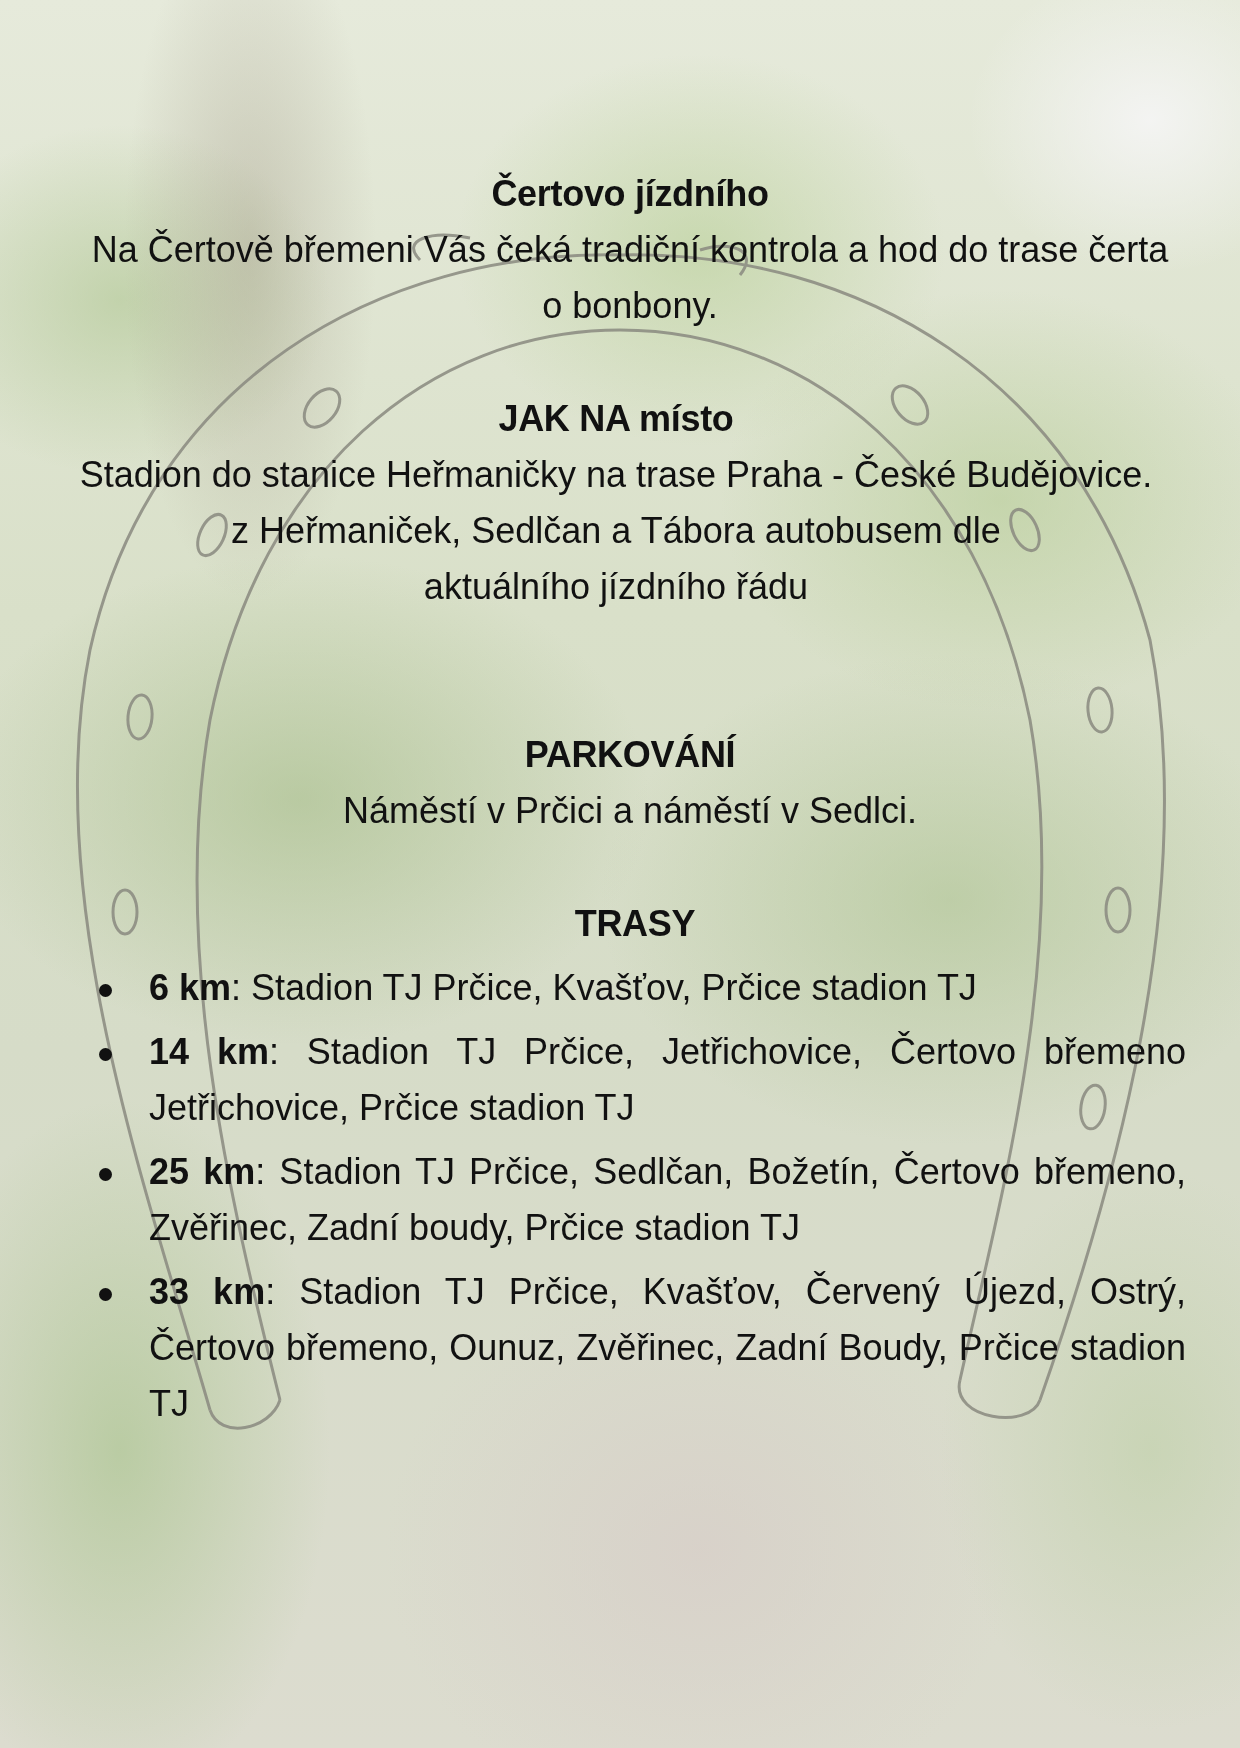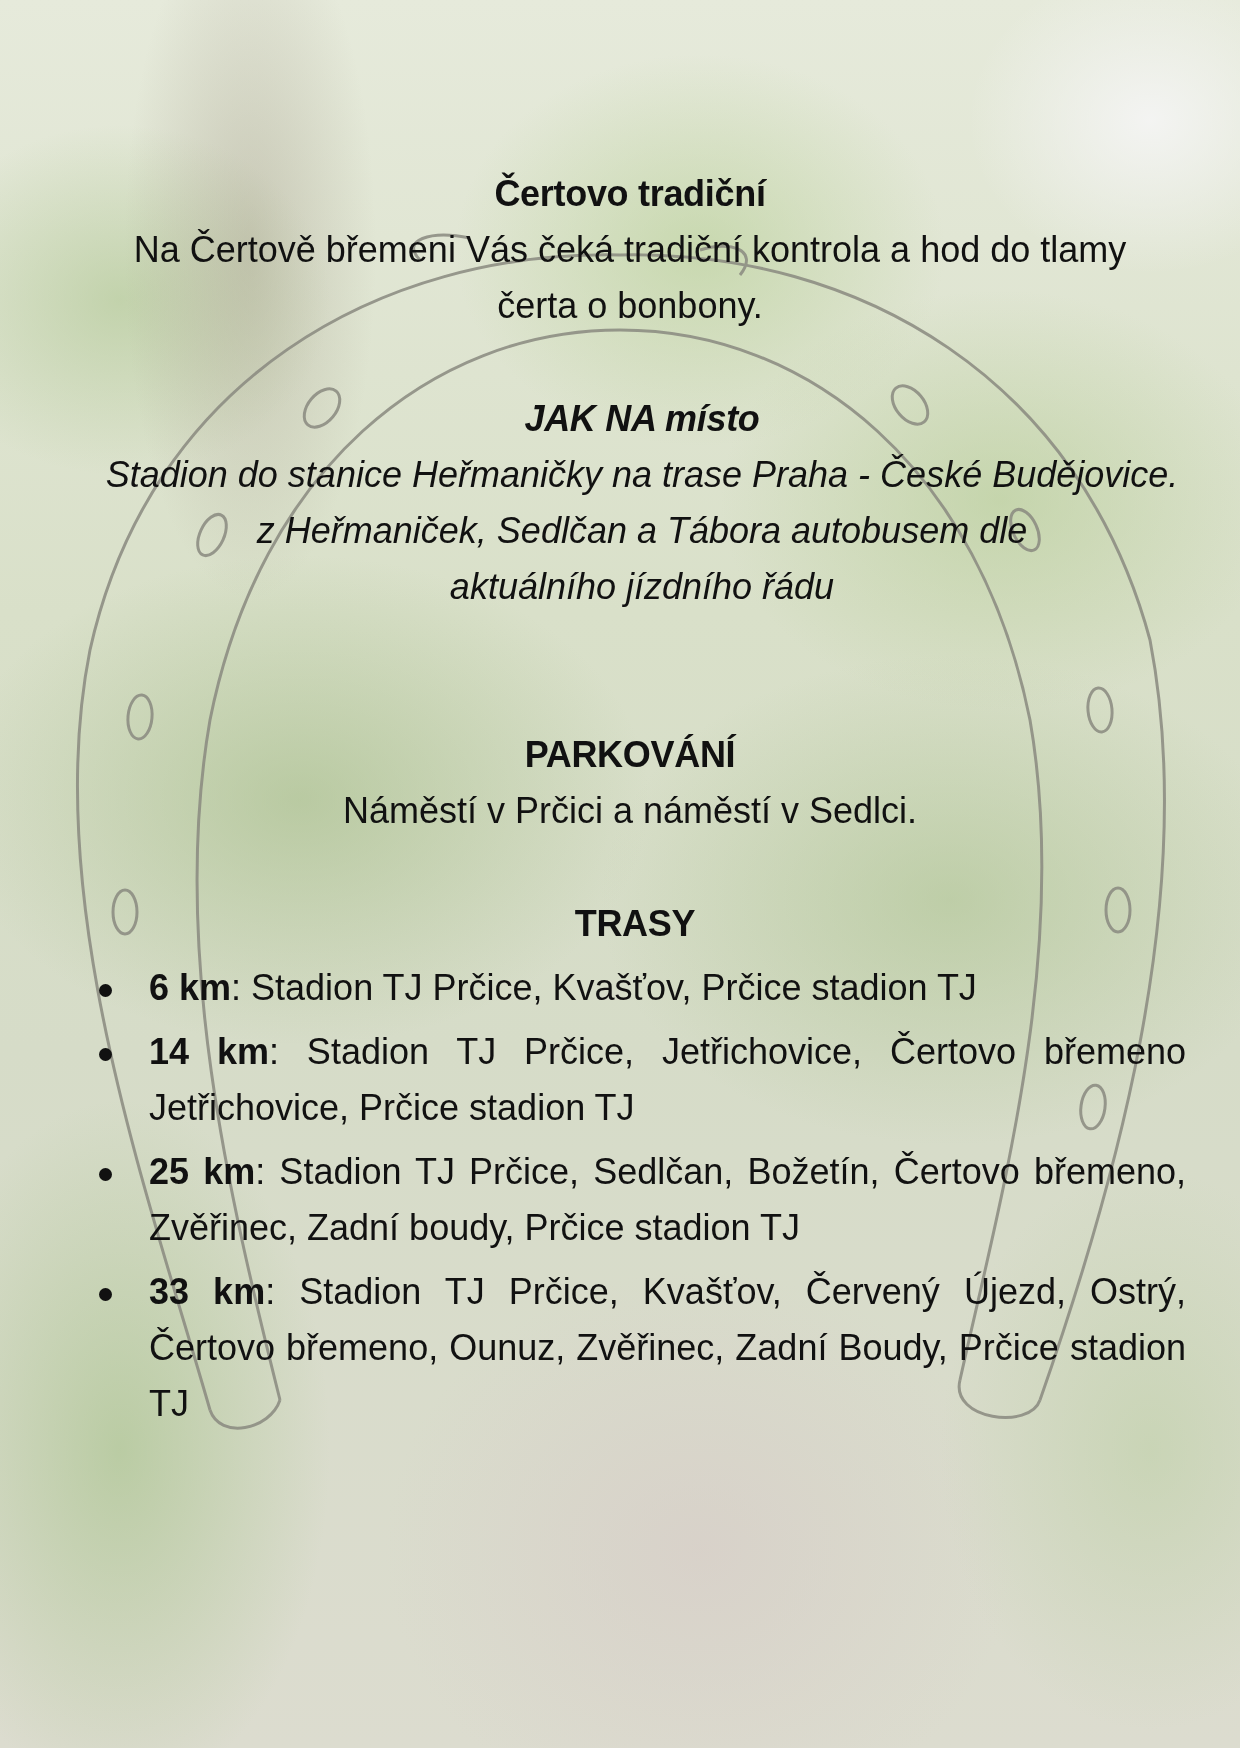--- a/index.html
+++ b/index.html
@@ -26,21 +26,21 @@
   }
   .horseshoe { position: absolute; inset: 0; pointer-events: none; }
   .content {
     position: absolute; left: 0; top: 0; width: 1240px;
     font-size: 36px; line-height: 56px;
   }
   .center { text-align: center; }
   .block { margin: 0; }
   .h { font-weight: bold; letter-spacing: -0.3px; }
   .sec-1 { position: absolute; top: 166px; left: 90px; width: 1080px; }
-  .sec-2 { position: absolute; top: 391px; left: 102px; width: 1080px; font-style: italic; }
+  .sec-2 { position: absolute; top: 391px; left: 76px; width: 1080px; }
   .sec-3 { position: absolute; top: 727px; left: 90px; width: 1080px; }
   .sec-4 { position: absolute; top: 896px; left: 90px; width: 1100px; }
   .routes { list-style: none; margin: 0; padding: 0; }
   .route {
     position: relative; padding-left: 59px; width: 1037px;
     text-align: justify; text-align-last: left; margin-top: 8px;
   }
   .bullet {
     position: absolute; left: 9px; top: 24px; width: 13px; height: 13px;
     border-radius: 50%; background: #111;
@@ -73,22 +73,22 @@
     <ellipse cx="1025" cy="530" rx="12" ry="22" transform="rotate(-25 1025 530)"></ellipse>
     <ellipse cx="1100" cy="710" rx="12" ry="22" transform="rotate(-5 1100 710)"></ellipse>
     <ellipse cx="1118" cy="910" rx="12" ry="22"></ellipse>
     <ellipse cx="1093" cy="1107" rx="12" ry="22" transform="rotate(8 1093 1107)"></ellipse>
   </g>
 </svg>
 
 <div class="content">
 
   <section class="sec-1 center">
-    <p class="block h">Čertovo tradiční</p>
-    <p class="block">Na Čertově břemeni Vás čeká tradiční kontrola a hod do tlamy čerta o bonbony.</p>
+    <p class="block h">Čertovo jízdního</p>
+    <p class="block">Na Čertově břemeni Vás čeká tradiční kontrola a hod do trase čerta o bonbony.</p>
   </section>
 
   <section class="sec-2 center">
     <p class="block h">JAK NA místo</p>
     <p class="block">Stadion do stanice Heřmaničky na trase  Praha - České Budějovice.</p>
     <p class="block" style="padding: 0 80px; text-align: center;">z Heřmaniček, Sedlčan a Tábora autobusem  dle aktuálního jízdního řádu</p>
   </section>
 
   <section class="sec-3 center">
     <p class="block h">PARKOVÁNÍ</p>

